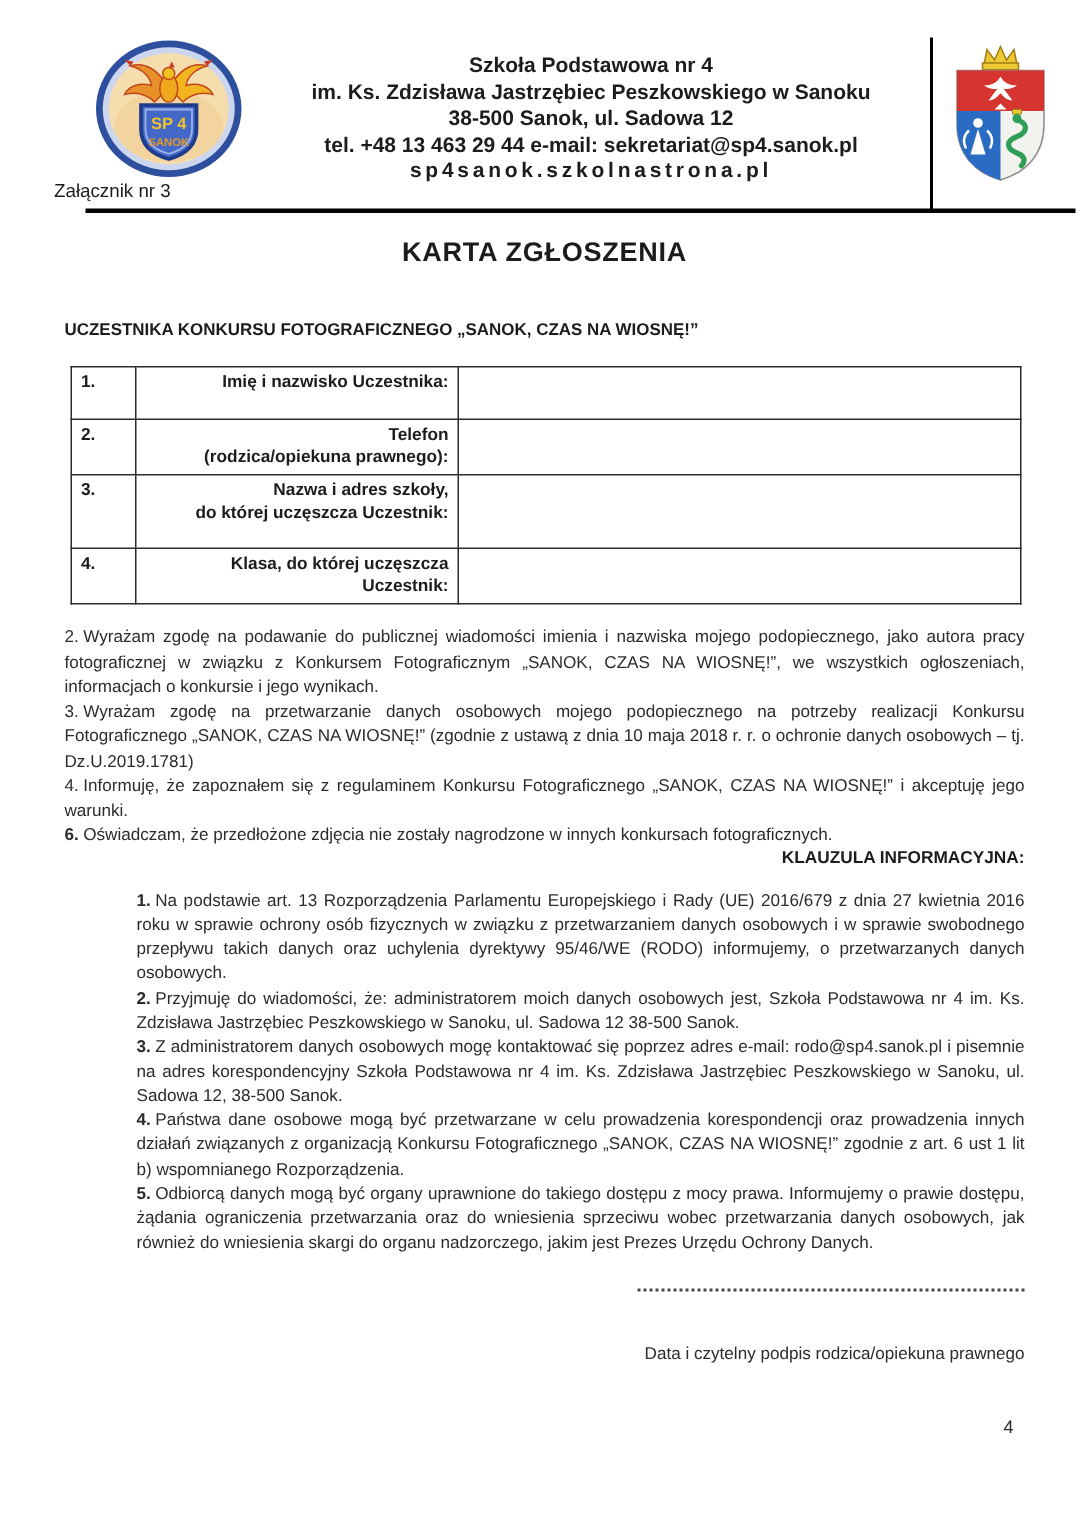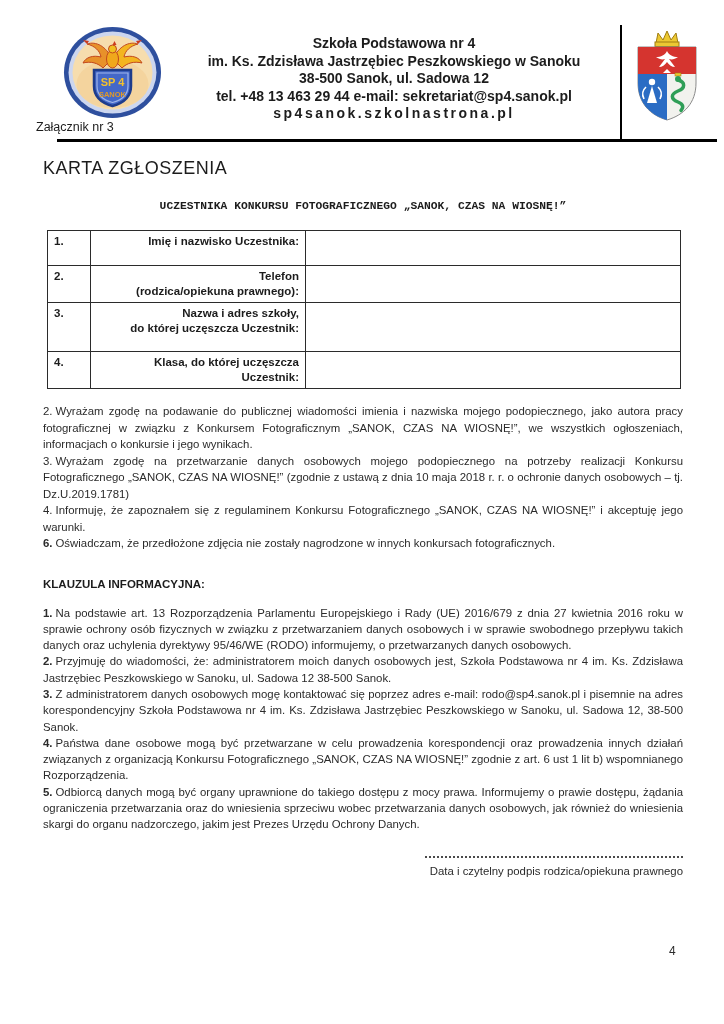--- a/index.html
+++ b/index.html
@@ -15,44 +15,44 @@
     font-weight:700; font-size:14px; line-height:17.5px; color:#1c1c1c;
   }
   .school-info .l5 { letter-spacing:2.5px; }
   .header-vline { position:absolute; left:620px; top:25px; width:2px; height:116px; background:#000; }
   .coa { position:absolute; left:634px; top:29px; }
   .attachment { position:absolute; left:36px; top:120px; font-size:12.5px; color:#1c1c1c; }
   .header-rule { position:absolute; left:57px; top:139px; width:660px; height:2.5px; background:#000; }
 
   
   .content { position:absolute; left:43px; top:157px; width:640px; }
-  .title   { font-size:18px; font-weight:400; line-height:22px; letter-spacing:.5px; color:#1c1c1c; }
-  .sub1    { margin-top:21px; text-align:center; font-size:11.3px; font-weight:700; color:#1c1c1c;font-family:Liberation Mono, monospace; }
+  .title   { text-align:center; font-size:18px; font-weight:700; line-height:22px; letter-spacing:.5px; color:#1c1c1c; }
+  .sub1    { margin-top:35px; font-size:11.3px; font-weight:700; color:#1c1c1c; }
   .sub2    { margin-top:19px; text-align:center; font-size:11.3px; }
 
   table.participant { border-collapse:collapse; table-layout:fixed; margin:18px 0 0 4px; width:634px; }
   table.participant td {
     border:1.6px solid #2b2b2b; vertical-align:top; padding:3px 6px;
     font-weight:700; font-size:11.5px; line-height:15px; color:#1c1c1c;
   }
   .c-no    { width:30px; }
   .c-label { width:202px; text-align:right; white-space:pre-line; }
   .r1 td { height:28px; } .r2 td { height:26px; } .r3 td { height:42px; } .r4 td { height:29px; }
 
   .para { margin:0; font-size:11.4px; line-height:16.5px; text-align:justify; }
   .consents { margin-top:14px; }
   .num  { padding-right:3px; }
   .bold { font-weight:700; }
-  .clause-heading { margin-top:26px; text-align:left; font-weight:700; font-size:11.5px; color:#1c1c1c; }
-  .clause { margin-top:15px; }
+  .clause-heading { text-align:right; font-weight:700; font-size:11.5px; color:#1c1c1c; }
+  .clause { margin-top:15px;margin-left:48px; }
   .clause .para { line-height:16.3px; }
 
   .signature { margin-top:14px; text-align:right; }
   .dots { display:inline-block; width:258px; height:0; border-bottom:2px dotted #4a4a4a; margin-bottom:3px; }
-  .sig-label { font-size:11.4px; }
+  .sig-label { font-size:11.4px;margin-top:28px; }
 
   .page-number { position:absolute; left:669px; top:944px; font-size:12px; }
 </style>
 </head>
 <body>
 
 <div class="page">
 
   <div>
 

